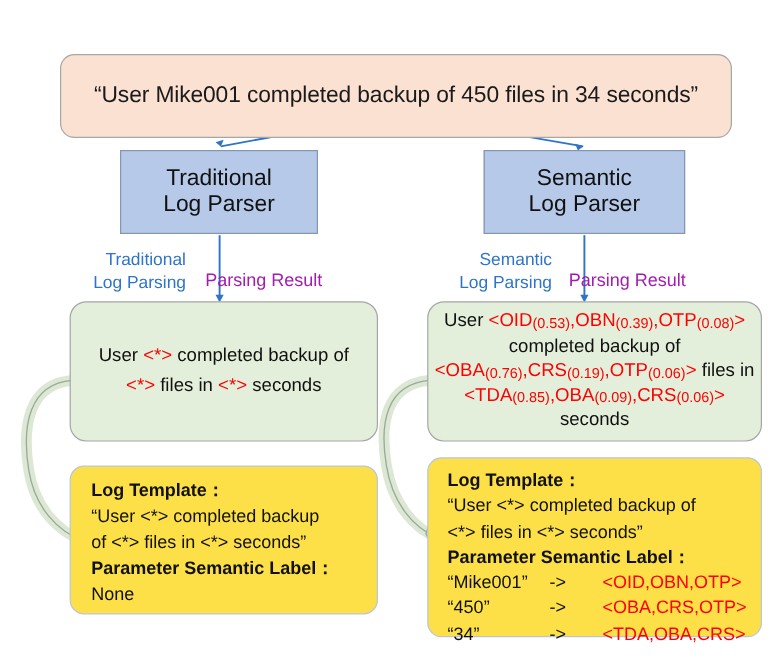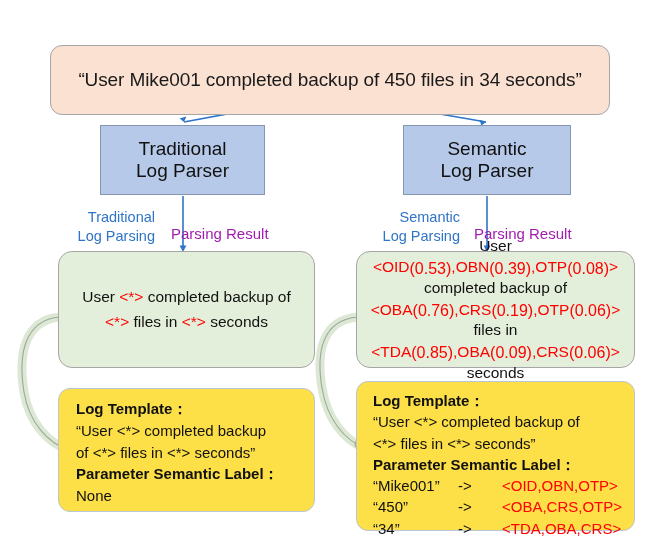--- a/index.html
+++ b/index.html
@@ -64,21 +64,21 @@
     background:#fde047;
     border:1px solid #B9C6D4;
     border-radius:12px;
     color:#111;
   }
   #traditional-template-box{left:58px;top:388px;width:257px;height:124px;padding:9px 0 0 17px;font-size:15px;line-height:1.45;}
   #semantic-template-box{left:356px;top:381px;width:279px;height:150px;padding:8px 0 0 16px;font-size:15px;line-height:1.42;}
 
   .bold{font-weight:bold;}
   .red{color:#FF0000;}
-  .sub{font-size:16px;vertical-align:baseline;position:relative;top:1.5px;margin-top:48px;}
+  .sub{font-size:12px;vertical-align:baseline;position:relative;top:1.5px;margin-top:48px;}
 
   
   .map-row{display:flex;align-items:baseline;}
   .map-key{width:85px;flex:0 0 85px;}
   .map-arrow{width:44px;flex:0 0 44px;}
   .map-val{flex:1 1 auto;}
 
   svg.overlay{position:absolute;left:0;top:0;width:650px;height:552px;pointer-events:none;}
 </style>
 </head>

